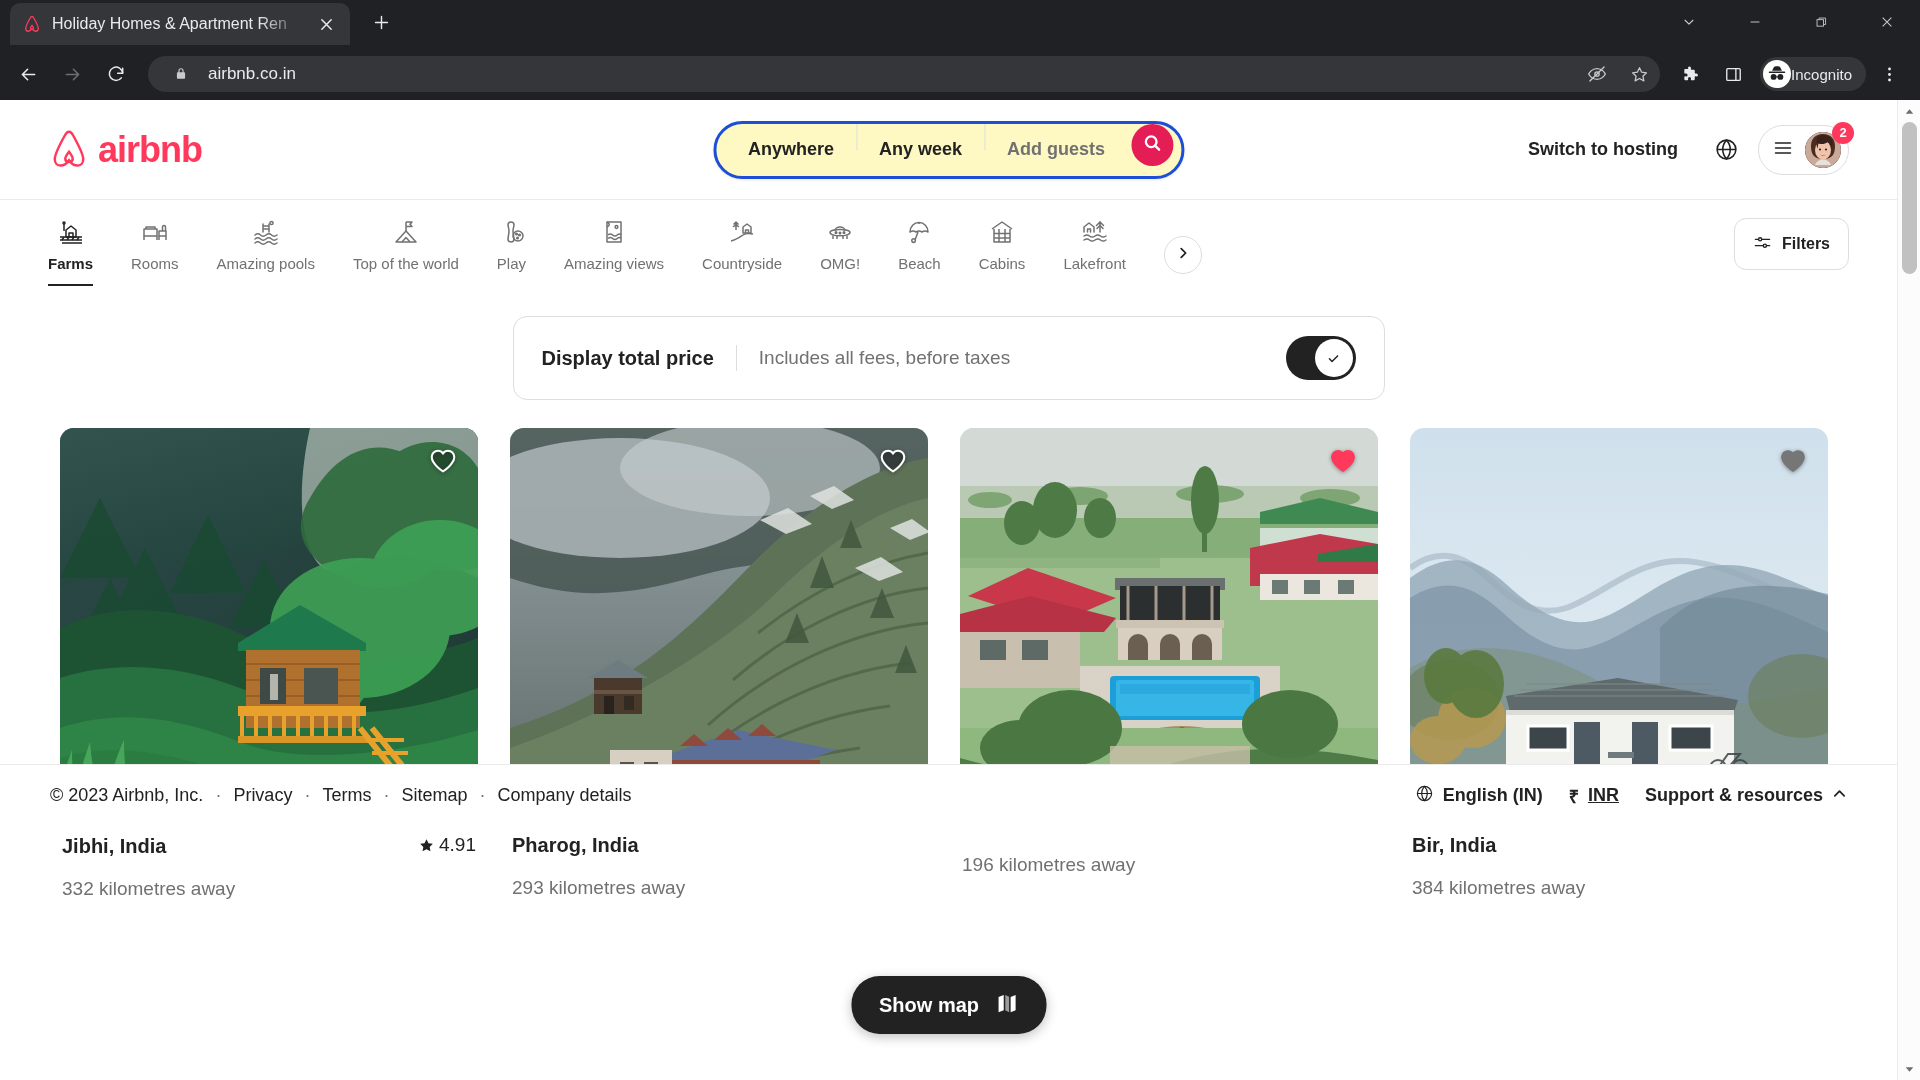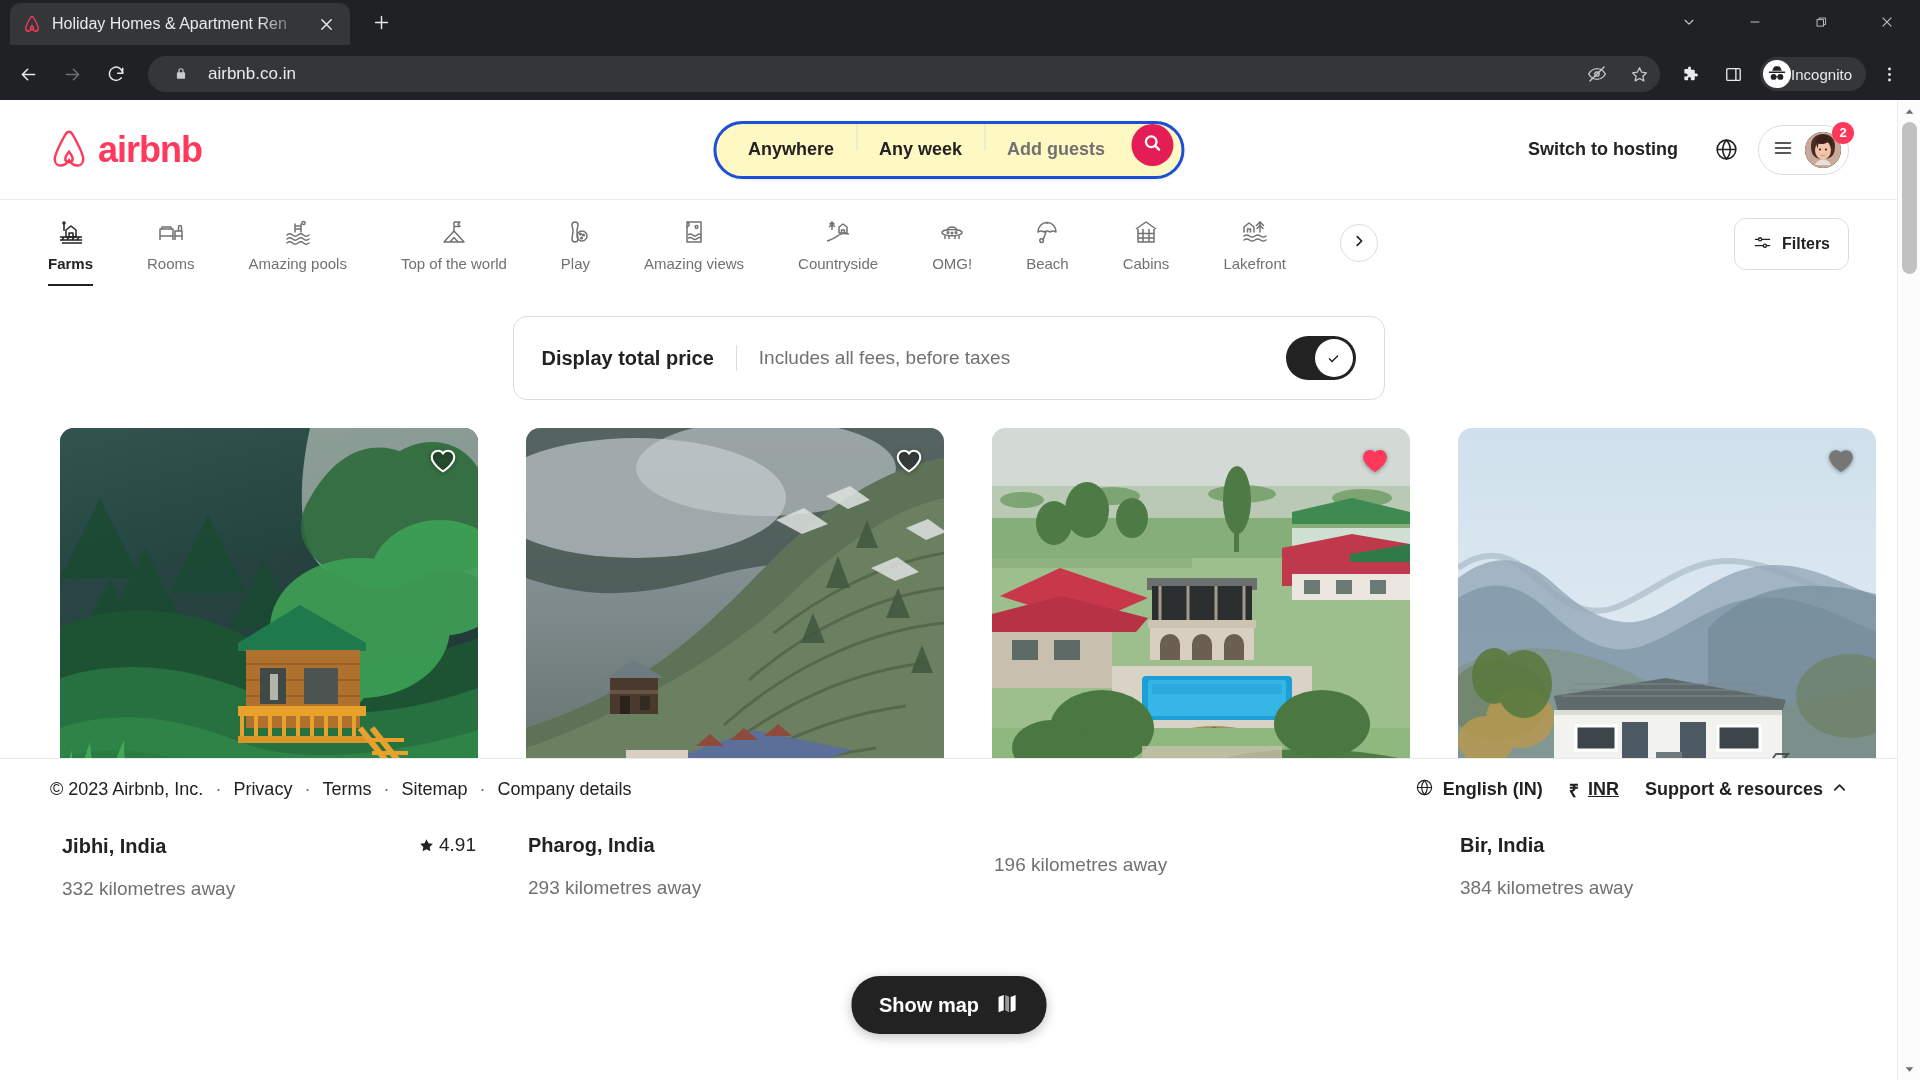--- a/index.html
+++ b/index.html
@@ -144,21 +144,21 @@
     min-width: 22px; height: 22px; border-radius: 11px; background: #ff385c;
     color: #fff; font-size: 13px; font-weight: 700;
     display: flex; align-items: center; justify-content: center; padding: 0 5px;
   }
 
   
   .cat-bar {
     height: 98px; display: flex; align-items: flex-start;
     padding: 14px 48px 0 48px; gap: 0; position: relative;
   }
-  .cat-scroll { display: flex; align-items: flex-start; flex: 1; min-width: 0; gap: 16px; }
+  .cat-scroll { display: flex; align-items: center; flex: 1; min-width: 0; }
   .cat {
     display: flex; flex-direction: column; align-items: center; gap: 9px;
     padding: 4px 0 12px 0; color: #717171; min-width: 0;
     border-bottom: 2px solid transparent; flex: 0 0 auto;
     margin-right: 38px;
   }
   .cat.active { color: #222; border-bottom-color: #222; }
   .cat-icon { width: 28px; height: 28px; }
   .cat-label { font-size: 15px; white-space: nowrap; }
   .cat.active .cat-label { font-weight: 600; }
@@ -190,21 +190,21 @@
     background: #222; position: relative; display: flex; align-items: center;
   }
   .toggle-knob {
     position: absolute; right: 3px; width: 38px; height: 38px;
     border-radius: 50%; background: #fff;
     display: flex; align-items: center; justify-content: center;
   }
 
   
   .grid {
-    display: flex; gap: 48px; padding: 28px 60px 0 60px;
+    display: flex; gap: 32px; padding: 28px 60px 0 60px;
   }
   .card { width: 418px; flex: 0 0 418px; }
   .card-img {
     width: 418px; height: 392px; border-radius: 14px; overflow: hidden;
     position: relative;
   }
   .heart {
     position: absolute; top: 18px; right: 20px; width: 30px; height: 30px;
     filter: drop-shadow(0 1px 2px rgba(0,0,0,.4));
   }
@@ -228,21 +228,21 @@
   .show-map {
     position: absolute; left: 50%; transform: translateX(-50%);
     top: 876px; background: #222222; color: #fff; border-radius: 28px;
     height: 58px; display: flex; align-items: center; gap: 16px;
     padding: 0 28px; box-shadow: 0 3px 12px rgba(0,0,0,.25); z-index: 20;
   }
   .show-map-label { font-size: 20px; font-weight: 600; white-space: nowrap; }
 
   
   .footer {
-    position: absolute; bottom: 18px; left: 0; width: 1897px; height: 62px;
+    position: absolute; bottom: 12px; left: 0; width: 1897px; height: 62px;
     background: #fff; border-top: 1px solid #ebebeb;
     display: flex; align-items: center; padding: 0 50px; z-index: 30;
   }
   .f-left { display: flex; align-items: center; gap: 12px; font-size: 18px; color: #222; }
   .f-dot { color: #717171; }
   .f-right { margin-left: auto; display: flex; align-items: center; gap: 26px; }
   .f-item { display: flex; align-items: center; gap: 9px; font-size: 18px; font-weight: 600; color: #222; }
   .f-underline { text-decoration: underline; }
 
   

